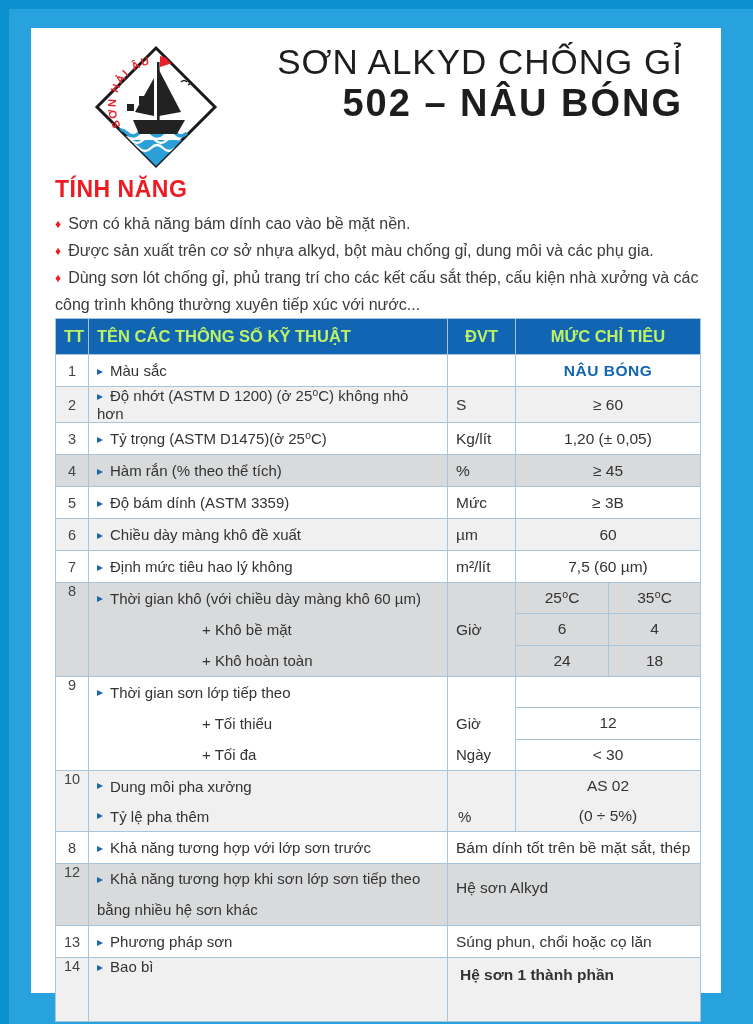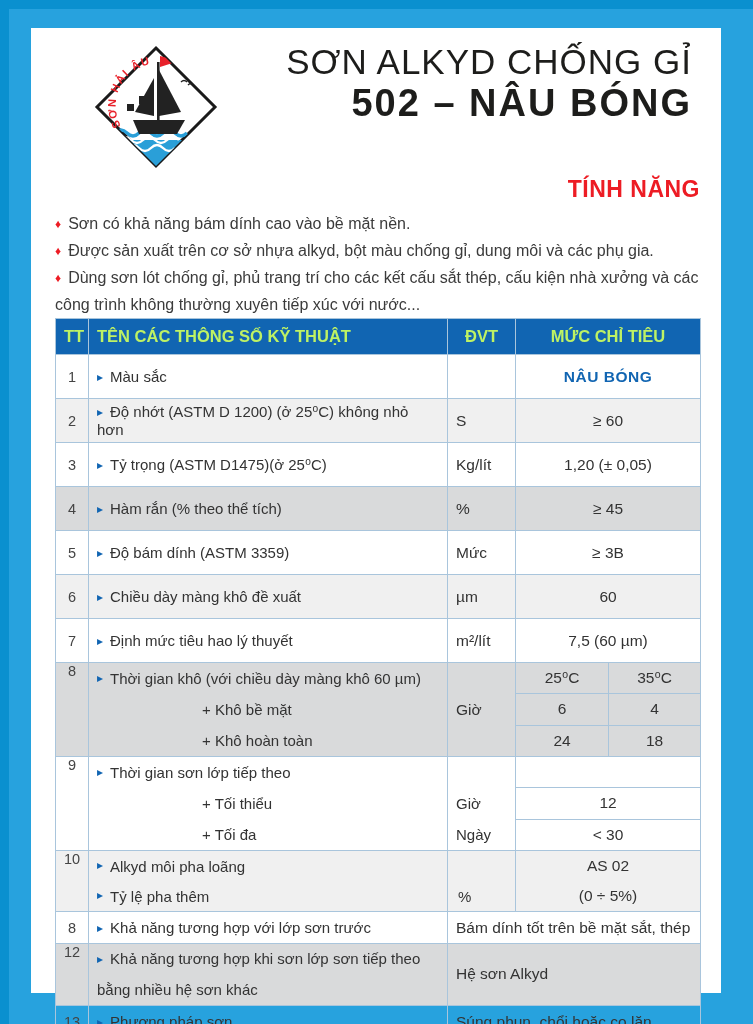--- a/index.html
+++ b/index.html
@@ -10,40 +10,40 @@
   }
   .edge-top{position:absolute;left:0;top:0;width:753px;height:9px;background:#0a90cf;}
   .edge-left{position:absolute;left:0;top:0;width:9px;height:1024px;background:#0a90cf;}
   .page{
     position:absolute;left:31px;top:28px;width:690px;height:965px;
     background:#ffffff;box-sizing:border-box;padding:12px 21px 0 24px;
   }
   
   .header-row{position:relative;height:128px;}
   .logo{position:absolute;left:38px;top:4px;width:126px;height:126px;}
-  .titles{position:absolute;right:8px;top:2px;text-align:right;color:#1d1d1b;}
+  .titles{position:absolute;right:17px;top:2px;text-align:right;color:#1d1d1b;}
   .title1{font-size:35px;font-weight:400;letter-spacing:1px;line-height:40px;white-space:nowrap;}
   .title2{font-size:38px;font-weight:bold;letter-spacing:2px;line-height:42px;white-space:nowrap;}
   
-  .h-red{color:#ed1c24;font-weight:bold;text-align:right;font-size:23px;letter-spacing:.5px;}
+  .h-red{color:#ed1c24;font-weight:bold;text-align:left;font-size:23px;letter-spacing:.5px;}
   .h-feat{margin:8px 0 8px 0;}
   .h-specs{margin:9px 0 9px 0;}
   
   .bullets{color:#3b3b3b;font-size:16px;line-height:26px;}
   .bullet-line{margin:0;}
   .dia{color:#ed1c24;font-size:12px;margin-right:7px;position:relative;top:-1px;}
   
   table.spec{border-collapse:collapse;width:645px;table-layout:fixed;color:#333;font-size:15.5px;}
   table.spec td,table.spec th{border:1px solid #a9c5dc;box-sizing:border-box;padding:0 8px;}
   th{background:#1165b2;color:#bef264;height:36px;font-size:16.5px;font-weight:bold;}
   th.h-name{text-align:left;}
   td.no{text-align:center;color:#444;font-size:14.5px;height:32px;}
   td.name{font-size:15px;height:32px;}
   td.unit{height:32px;padding-left:10px;}
-  td.val{text-align:center;height:44px;}
+  td.val{text-align:center;height:32px;}
   td.valL{text-align:left;padding-left:12px;}
   .arw{color:#1165b2;font-size:12px;margin-right:7px;position:relative;top:-1px;}
   tr.bg-lite td{background:#f0f0f0;}
   tr.bg-mid td{background:#d9dadb;}
   .blue-strong{color:#1165b2;font-weight:bold;letter-spacing:.5px;}
   td.top{vertical-align:top;padding-top:5px;}
   .subline{height:31px;display:flex;align-items:center;font-size:15px;}
   .subline.ind{padding-left:105px;}
   .line30{height:30px;display:flex;align-items:center;font-size:15px;}
   .cline30{height:30px;display:flex;align-items:center;justify-content:center;}
@@ -157,21 +157,21 @@
 
     <tr class="bg-lite">
       <td class="no">6</td>
       <td class="name"><span class="arw">▸</span><span>Chiều dày màng khô đề xuất</span></td>
       <td class="unit">µm</td>
       <td class="val" colspan="2">60</td>
     </tr>
 
     <tr>
       <td class="no">7</td>
-      <td class="name"><span class="arw">▸</span><span>Định mức tiêu hao lý thuyết</span></td>
+      <td class="name"><span class="arw">▸</span><span>Định mức tiêu hao lý không</span></td>
       <td class="unit">m²/lít</td>
       <td class="val" colspan="2">7,5 (60 µm)</td>
     </tr>
 
     <tr class="bg-mid">
       <td class="no top" rowspan="3">8</td>
       <td class="name pad0" rowspan="3">
         <div class="subline">
               <span class="arw">▸</span>
               <span>Thời gian khô (với chiều dày màng khô 60 µm)</span>
@@ -214,21 +214,21 @@
     </tr>
     <tr>
       <td class="val" colspan="2" style="height:31px">&lt; 30</td>
     </tr>
 
     <tr class="bg-lite">
       <td class="no top">10</td>
       <td class="name pad0">
         <div class="line30">
               <span class="arw">▸</span>
-              <span>Alkyd môi pha loãng</span>
+              <span>Dung môi pha xưởng</span>
             </div>
         <div class="line30">
               <span class="arw">▸</span>
               <span>Tỷ lệ pha thêm</span>
             </div>
       </td>
       <td class="unit pad0" style="padding-left:10px">
         <div class="line30"></div>
         <div class="line30">%</div>
       </td>
@@ -240,21 +240,21 @@
 
     <tr>
       <td class="no">8</td>
       <td class="name"><span class="arw">▸</span><span>Khả năng tương hợp với lớp sơn trước</span></td>
       <td class="valL" colspan="3">Bám dính tốt trên bề mặt sắt, thép</td>
     </tr>
 
     <tr class="bg-mid">
       <td class="no top" style="height:60px">12</td>
       <td class="name top r12name"><span class="arw">▸</span><span>Khả năng tương hợp khi sơn lớp sơn tiếp theo bằng nhiều hệ sơn khác</span></td>
-      <td class="valL top" colspan="3" style="padding-top:21px">Hệ sơn Alkyd</td>
+      <td class="valL top" colspan="3" style="padding-top:15px">Hệ sơn Alkyd</td>
     </tr>
 
     <tr>
       <td class="no">13</td>
       <td class="name"><span class="arw">▸</span><span>Phương pháp sơn</span></td>
       <td class="valL" colspan="3">Súng phun, chổi hoặc cọ lăn</td>
     </tr>
 
     <tr class="bg-lite">
       <td class="no top" style="height:64px">14</td>

